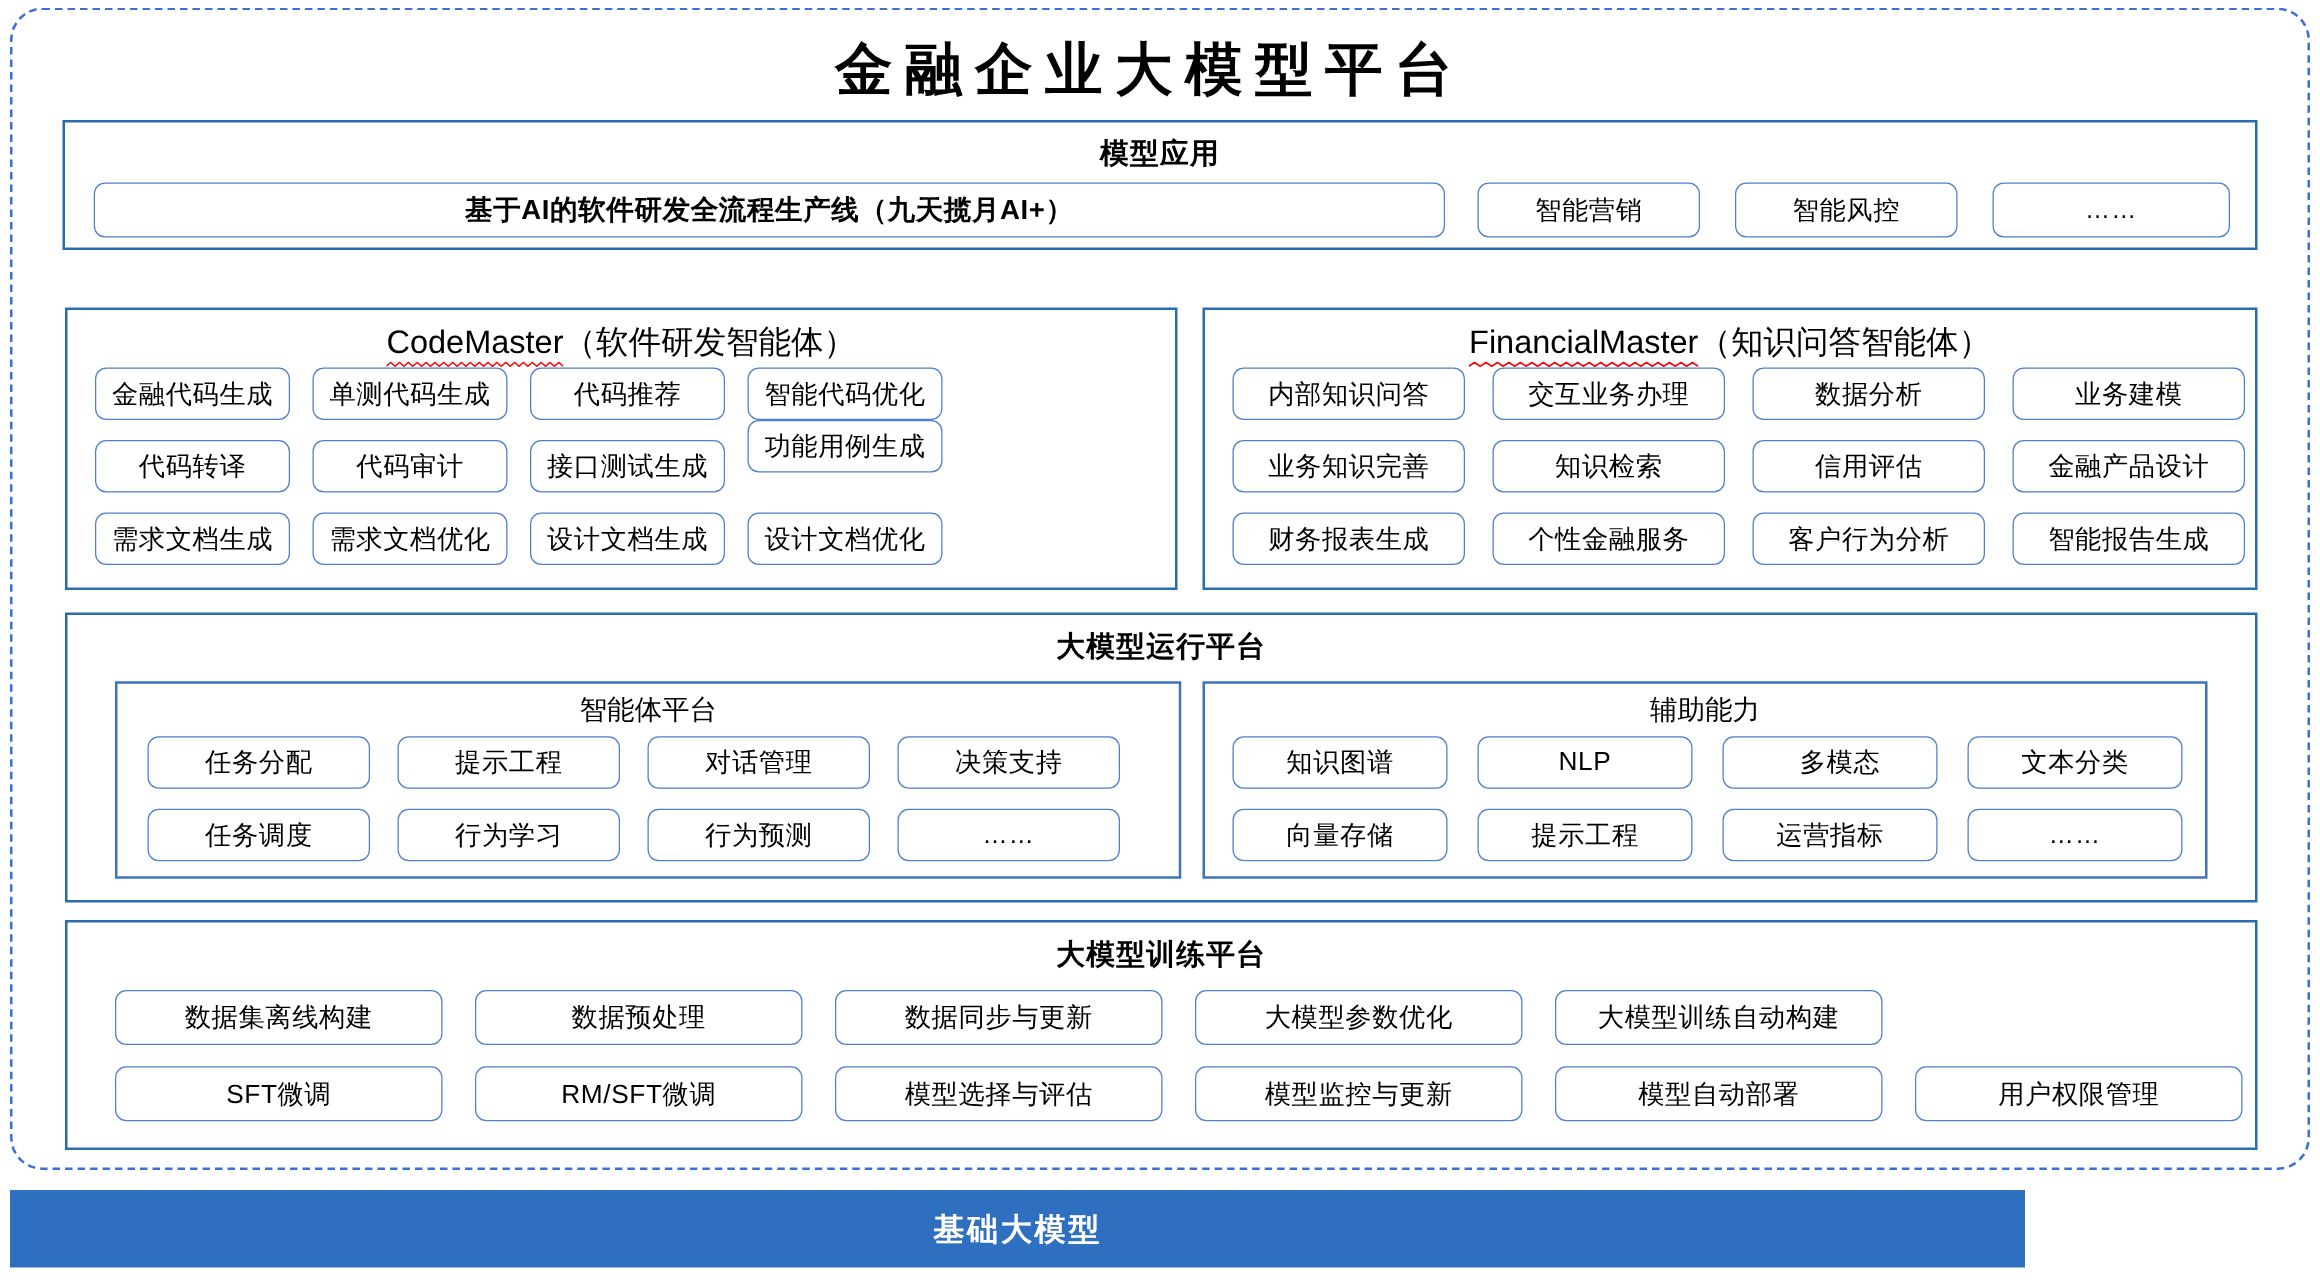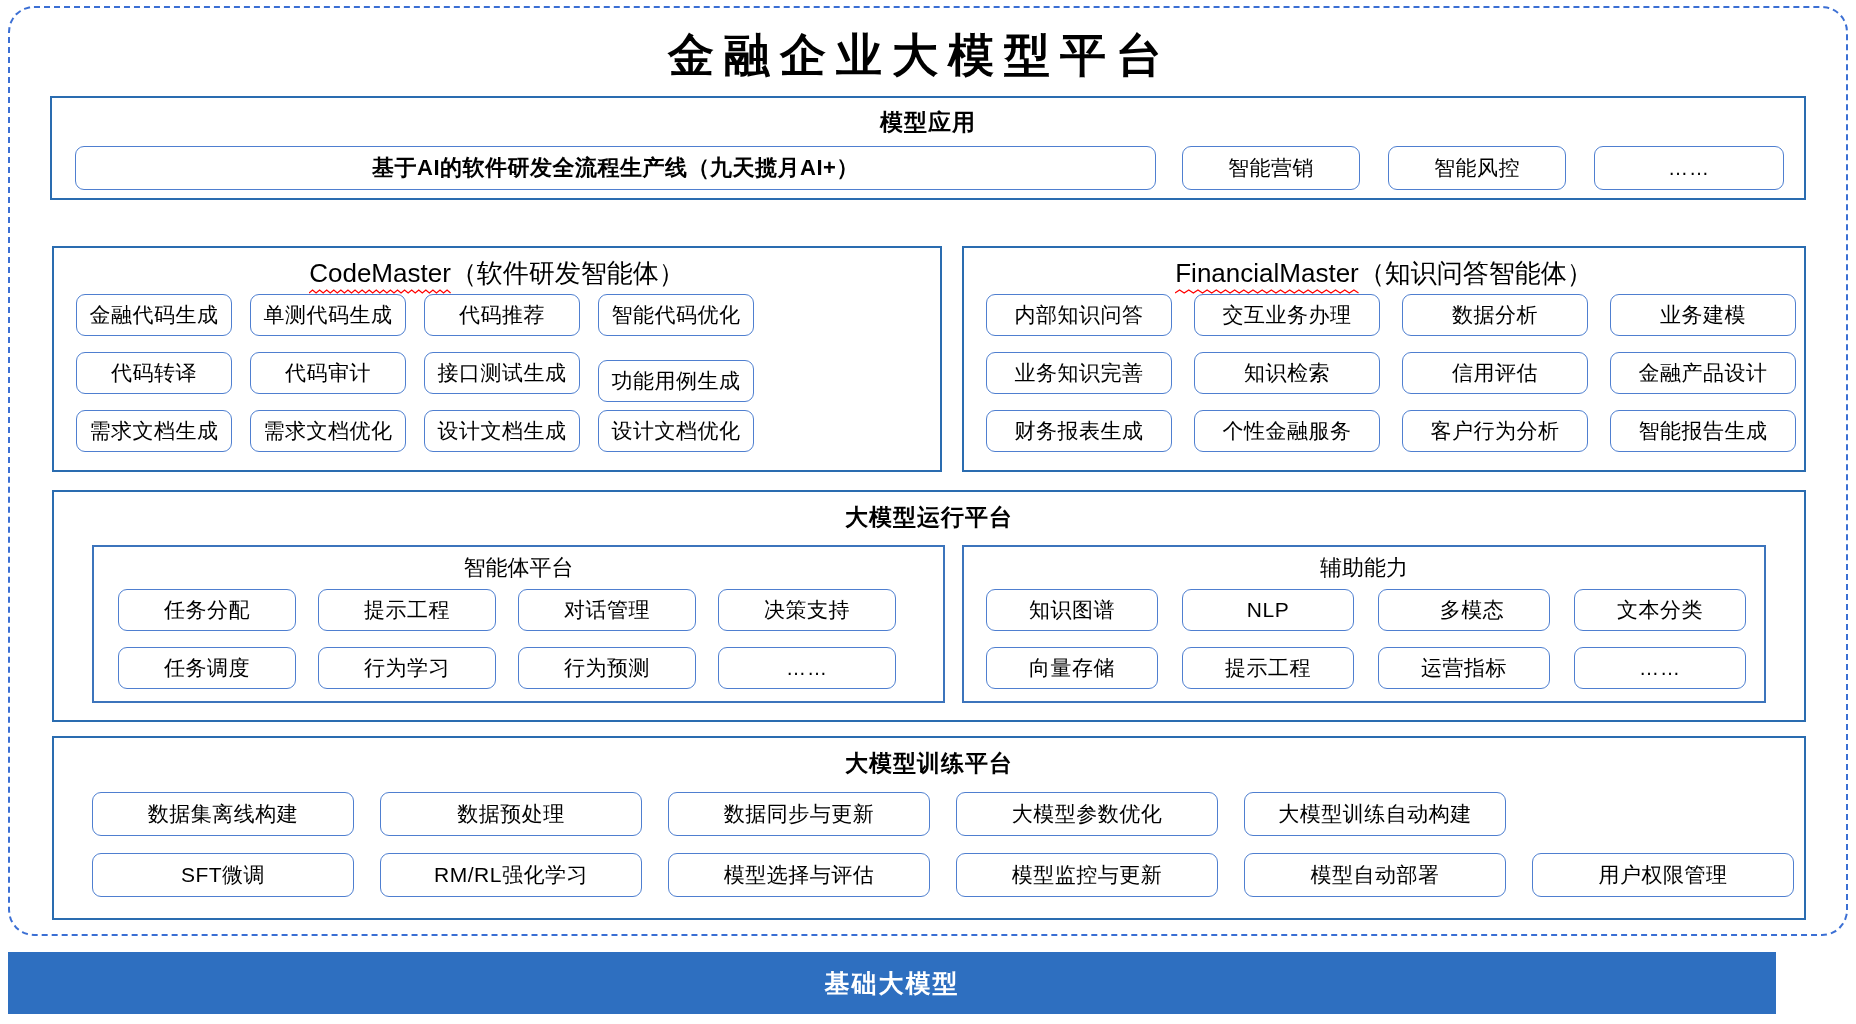--- a/index.html
+++ b/index.html
@@ -119,21 +119,21 @@
     width: 100%;
     height: 5px;
     display: block;
   }
 
   
   .footer-bar {
     position: absolute;
     left: 8px;
     top: 952px;
-    width: 1768px;
+    width: 1612px;
     height: 62px;
     background: #2e6fc0;
     display: flex;
     align-items: center;
     justify-content: center;
   }
   .footer-label {
     color: #ffffff;
     font-size: 25px;
     font-weight: 700;
@@ -168,21 +168,21 @@
     </div>
   </div>
   <div class="pill" style="left:76px; top:294px; width:156px; height:42px;">金融代码生成</div>
   <div class="pill" style="left:250px; top:294px; width:156px; height:42px;">单测代码生成</div>
   <div class="pill" style="left:424px; top:294px; width:156px; height:42px;">代码推荐</div>
   <div class="pill" style="left:598px; top:294px; width:156px; height:42px;">智能代码优化</div>
 
   <div class="pill" style="left:76px; top:352px; width:156px; height:42px;">代码转译</div>
   <div class="pill" style="left:250px; top:352px; width:156px; height:42px;">代码审计</div>
   <div class="pill" style="left:424px; top:352px; width:156px; height:42px;">接口测试生成</div>
-  <div class="pill" style="left:598px; top:360px; width:156px; height:42px;">功能用例生成</div>
+  <div class="pill" style="left:598px; top:336px; width:156px; height:42px;">功能用例生成</div>
 
   <div class="pill" style="left:76px; top:410px; width:156px; height:42px;">需求文档生成</div>
   <div class="pill" style="left:250px; top:410px; width:156px; height:42px;">需求文档优化</div>
   <div class="pill" style="left:424px; top:410px; width:156px; height:42px;">设计文档生成</div>
   <div class="pill" style="left:598px; top:410px; width:156px; height:42px;">设计文档优化</div>
 
   <div class="section" style="left:962px; top:246px; width:844px; height:226px;">
     <div class="agent-title" style="margin-top:8px;">
       <span class="spell">
         <span>FinancialMaster</span>
@@ -240,21 +240,21 @@
   <div class="section" style="left:52px; top:736px; width:1754px; height:184px;">
     <div class="section-title" style="margin-top:10px;">大模型训练平台</div>
   </div>
   <div class="pill" style="left:92px; top:792px; width:262px; height:44px;">数据集离线构建</div>
   <div class="pill" style="left:380px; top:792px; width:262px; height:44px;">数据预处理</div>
   <div class="pill" style="left:668px; top:792px; width:262px; height:44px;">数据同步与更新</div>
   <div class="pill" style="left:956px; top:792px; width:262px; height:44px;">大模型参数优化</div>
   <div class="pill" style="left:1244px; top:792px; width:262px; height:44px;">大模型训练自动构建</div>
 
   <div class="pill" style="left:92px; top:853px; width:262px; height:44px;">SFT微调</div>
-  <div class="pill" style="left:380px; top:853px; width:262px; height:44px;">RM/RL强化学习</div>
+  <div class="pill" style="left:380px; top:853px; width:262px; height:44px;">RM/SFT微调</div>
   <div class="pill" style="left:668px; top:853px; width:262px; height:44px;">模型选择与评估</div>
   <div class="pill" style="left:956px; top:853px; width:262px; height:44px;">模型监控与更新</div>
   <div class="pill" style="left:1244px; top:853px; width:262px; height:44px;">模型自动部署</div>
   <div class="pill" style="left:1532px; top:853px; width:262px; height:44px;">用户权限管理</div>
 
   <div class="footer-bar">
     <span class="footer-label">基础大模型</span>
   </div>
 
 </div>

